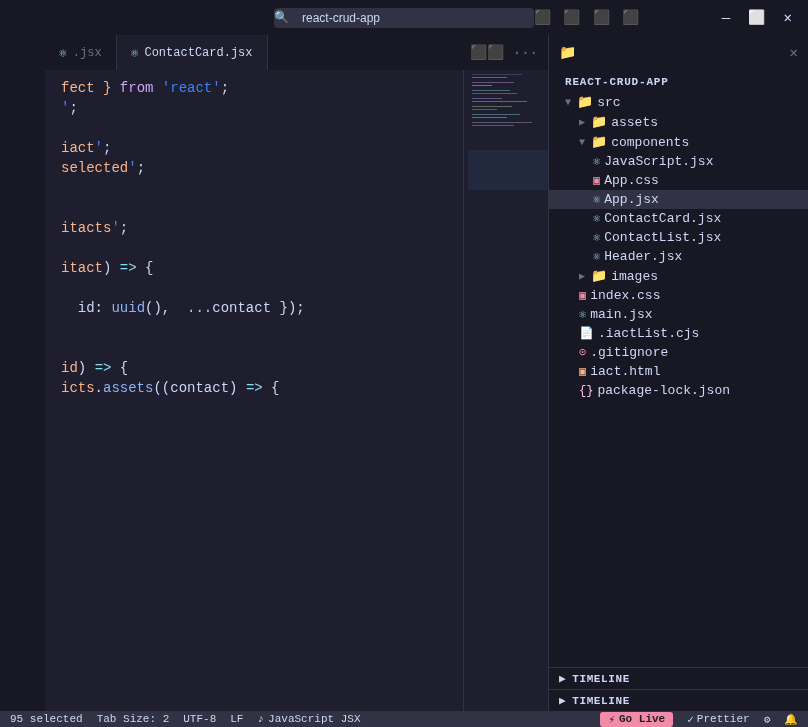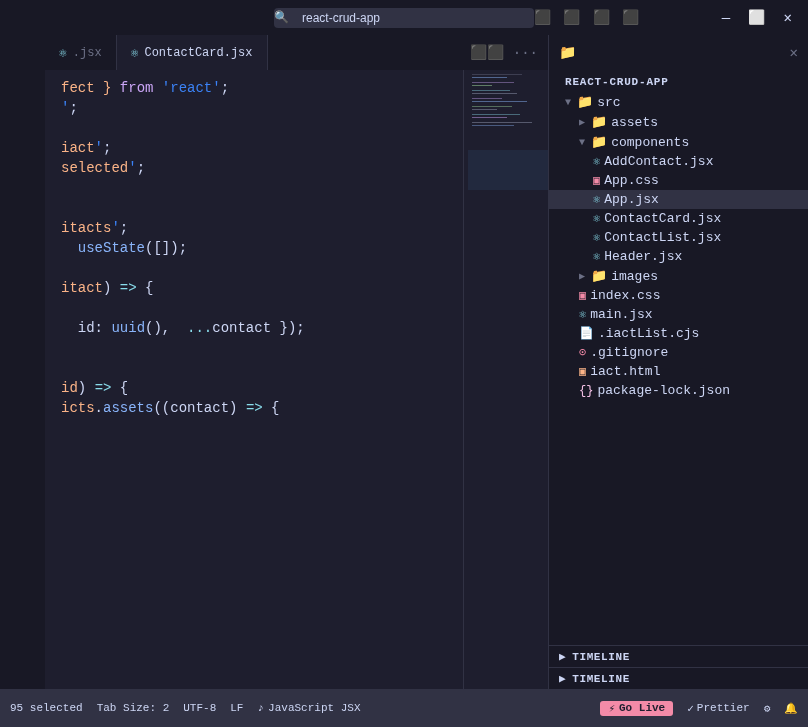--- a/index.html
+++ b/index.html
@@ -250,21 +250,21 @@
       font-size: 11px;
       font-weight: bold;
       color: #cdd6f4;
       letter-spacing: 0.6px;
     }
     .section-chevron { color: #6c7086; font-size: 10px; }
 
     
     .status-bar {
       background: #313244;
-      height: 38px;
+      height: 16px;
       display: flex;
       align-items: center;
       padding: 0 10px;
       font-size: 11px;
       color: #cdd6f4;
       gap: 14px;
       flex-shrink: 0;
     }
     .status-item {
       display: flex;
@@ -371,23 +371,20 @@
         <span class="orange">iact</span><span class="str">'</span><span class="punc">;</span>
       </div>
       <div class="code-line">
         <span class="orange">selected</span><span class="str">'</span><span class="punc">;</span>
       </div>
       <div class="code-line">&nbsp;</div>
       <div class="code-line">&nbsp;</div>
       <div class="code-line">
         <span class="orange">itacts</span><span class="str">'</span><span class="punc">;</span>
       </div>
-      <div class="code-line">
-        <span class="var">  </span><span class="fn">useState</span><span class="punc">([]);</span>
-      </div>
       <div class="code-line">&nbsp;</div>
       <div class="code-line">
         <span class="orange">itact</span><span class="punc">)</span><span class="var"> </span><span class="arrow">=&gt;</span><span class="var"> </span><span class="punc">{</span>
       </div>
       <div class="code-line">&nbsp;</div>
       <div class="code-line">
         <span class="var">  id</span><span class="punc">:</span><span class="var"> </span><span class="fn">uuid</span><span class="punc">(),  </span><span class="op">...</span><span class="var">contact </span><span class="punc">});</span>
       </div>
       <div class="code-line">&nbsp;</div>
       <div class="code-line">&nbsp;</div>
@@ -426,21 +423,21 @@
       </div>
 
       <div class="tree-item tree-indent-2">
         <span class="chevron">▼</span>
         <span class="folder-icon">📁</span>
         <span>components</span>
       </div>
 
       <div class="tree-item tree-indent-3">
         <span class="jsx-icon">⚛</span>
-        <span>AddContact.jsx</span>
+        <span>JavaScript.jsx</span>
       </div>
 
       <div class="tree-item tree-indent-3">
         <span class="css-icon">▣</span>
         <span>App.css</span>
       </div>
 
       <div class="tree-item tree-indent-3 active">
         <span class="jsx-icon">⚛</span>
         <span>App.jsx</span>

